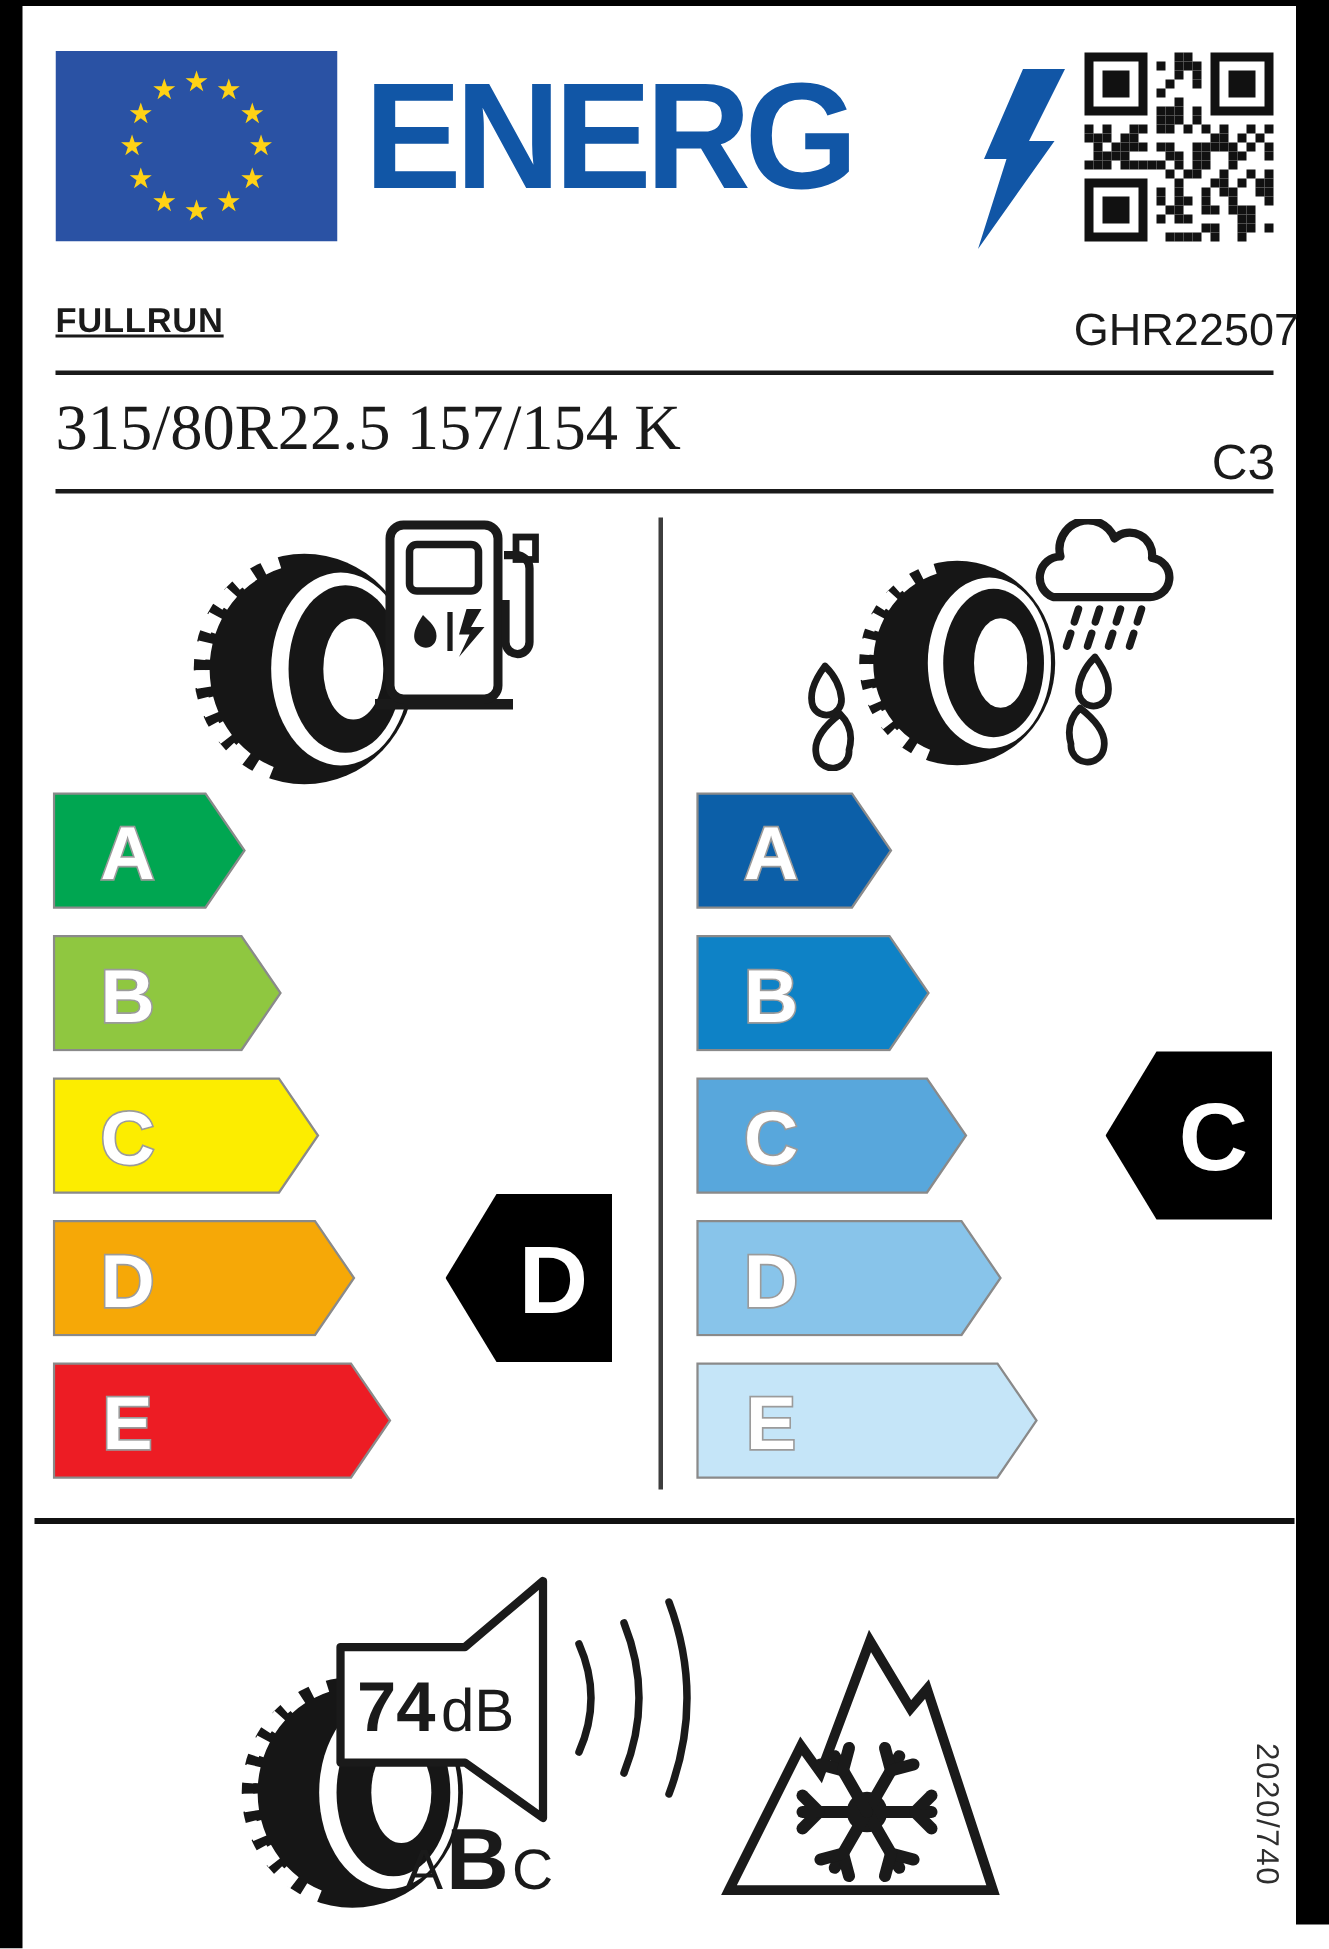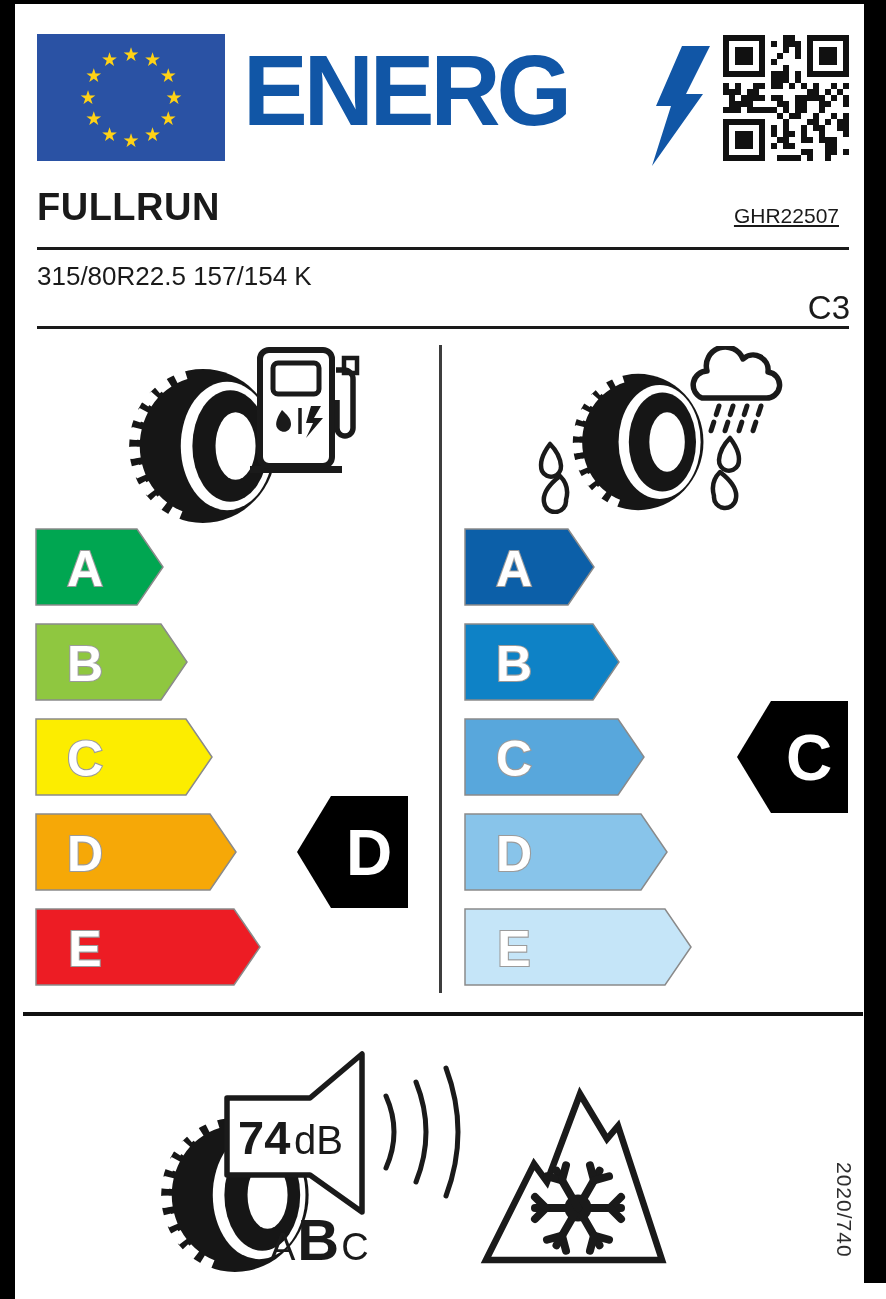--- a/index.html
+++ b/index.html
@@ -7,26 +7,26 @@
        font-family:"Liberation Sans",sans-serif;overflow:hidden;color:#1a1a1a;}
   .abs{position:absolute;}
   
   #border-top{left:0;top:0;width:886px;height:4px;background:#000;}
   #border-left{left:0;top:0;width:15px;height:1299px;background:#000;}
   #border-right{left:864px;top:0;width:22px;height:1283px;background:#000;}
   
   #energ-text{left:243px;top:38px;font-size:97px;font-weight:bold;line-height:1.05;
               letter-spacing:-4px;color:#1156a6;transform:scaleY(1.04);transform-origin:left top;}
   
-  #brand{left:37px;top:186px;font-size:38px;font-weight:bold;letter-spacing:.5px;}
-  #model{right:47px;top:204px;font-size:21px;text-decoration:underline;}
+  #brand{left:37px;top:200px;font-size:23px;font-weight:bold;letter-spacing:.5px;text-decoration:underline;}
+  #model{right:20px;top:204px;font-size:30px;}
   .hline{left:37px;width:812px;height:3px;background:#1a1a1a;}
   #hline1{top:247px;}
   #hline2{top:326px;}
-  #size-text{left:37px;top:261px;font-size:26px;}
+  #size-text{left:37px;top:261px;font-size:43px;font-family:Liberation Serif, serif;}
   #class-text{right:36px;top:268px;font-size:33px;margin-top:21px;}
   
   #divider-v{left:439px;top:345px;width:3px;height:648px;background:#3d3d3d;}
   #fuel-ladder{left:35px;top:528px;width:240px;height:460px;}
   #wet-ladder{left:464px;top:528px;width:240px;height:460px;}
   .grade-letter{font-family:"Liberation Sans",sans-serif;font-size:50px;font-weight:bold;
                 fill:#fff;stroke:#9b9b9b;stroke-width:2.2px;paint-order:stroke;}
   .ind-letter{font-family:"Liberation Sans",sans-serif;font-size:64px;font-weight:bold;fill:#fff;}
   .spk-num{font-family:"Liberation Sans",sans-serif;font-size:47px;font-weight:bold;fill:#1a1a1a;}
   .spk-unit{font-family:"Liberation Sans",sans-serif;font-size:40px;fill:#1a1a1a;}

